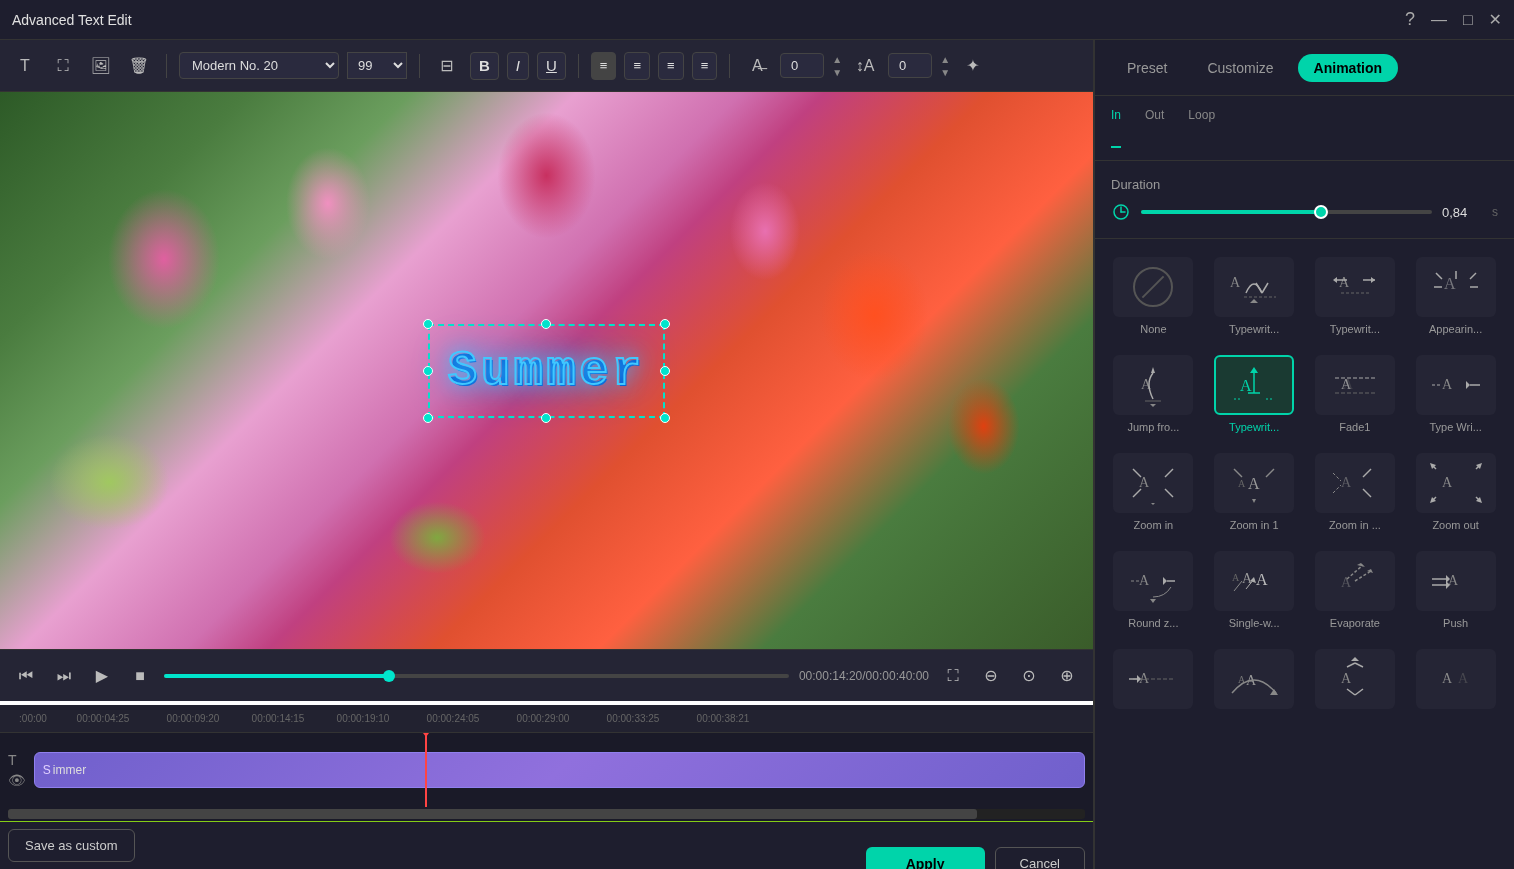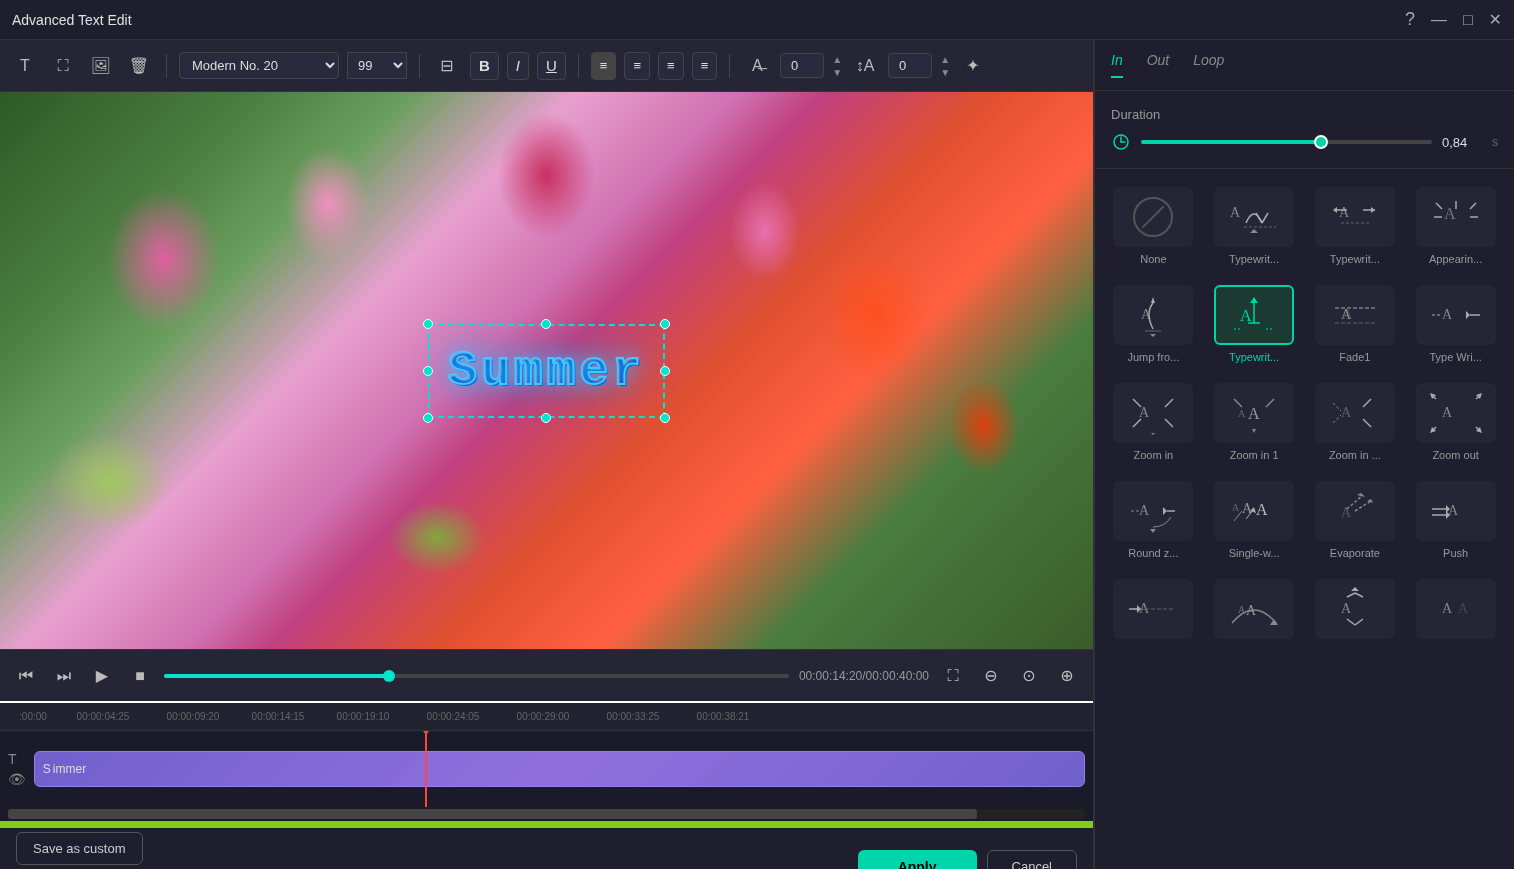--- a/index.html
+++ b/index.html
@@ -245,21 +245,21 @@
     .time-display {
       font-size: 12px;
       color: #999;
       white-space: nowrap;
     }
 
     
     .timeline {
       height: 120px;
       background: #1a1a28;
-      border-top: 2px solid #ffffff;
+      border-top: 4px solid #ffffff;
       display: flex;
       flex-direction: column;
     }
     .timeline-ruler {
       height: 28px;
       background: #222230;
       display: flex;
       align-items: center;
       padding: 0 8px;
       border-bottom: 1px solid #333;
@@ -336,25 +336,25 @@
       height: 100%;
       background: #444;
       border-radius: 3px;
       width: 90%;
     }
 
     
     .bottom-bar {
       height: 48px;
       background: #1e1e2e;
-      border-top: 7px solid #84cc16;
+      border-top: 1px solid #84cc16;
       display: flex;
       align-items: center;
       justify-content: space-between;
-      padding: 0 16px;
+      padding: 0 8px;
     }
     .save-custom-btn {
       background: transparent;
       border: 1px solid #555;
       color: #ccc;
       padding: 8px 16px;
       border-radius: 6px;
       cursor: pointer;
       font-size: 13px;
     }
@@ -413,25 +413,24 @@
     }
 
     
     .sub-tabs {
       display: flex;
       padding: 12px 16px;
       gap: 24px;
       border-bottom: 1px solid #333;
     }
     .sub-tab {
-      font-size: 14px;
+      font-size: 12px;
       cursor: pointer;
       color: #888;
-      padding-bottom: 8px;
-      font-style: italic;
+      padding-bottom: 24px;
     }
     .sub-tab.active {
       color: #00d4aa;
       border-bottom: 2px solid #00d4aa;
     }
 
     
     .duration-section {
       padding: 16px;
       border-bottom: 1px solid #333;
@@ -687,20 +686,31 @@
       <button class="save-custom-btn">Save as custom</button>
       <div class="bottom-right-btns">
         <button class="apply-btn">Apply</button>
         <button class="cancel-btn">Cancel</button>
       </div>
     </div>
   </div>
 
   <div class="right-panel">
 
+    <div class="panel-tabs">
+      <div class="panel-tab">
+        <span>Preset</span>
+      </div>
+      <div class="panel-tab">
+        <span>Customize</span>
+      </div>
+      <div class="panel-tab active">
+        <span>Animation</span>
+      </div>
+    </div>
 
     <div class="sub-tabs">
       <div class="sub-tab active">
         <span>In</span>
       </div>
       <div class="sub-tab">
         <span>Out</span>
       </div>
       <div class="sub-tab">
         <span>Loop</span>

